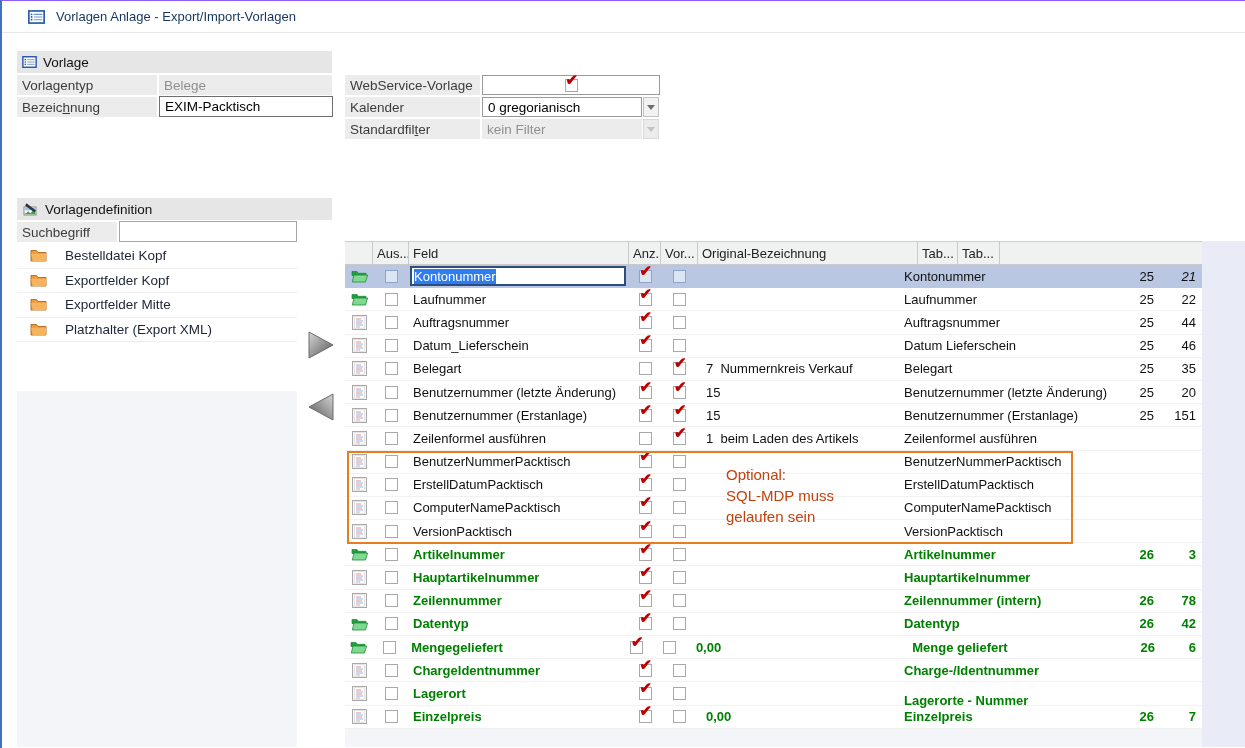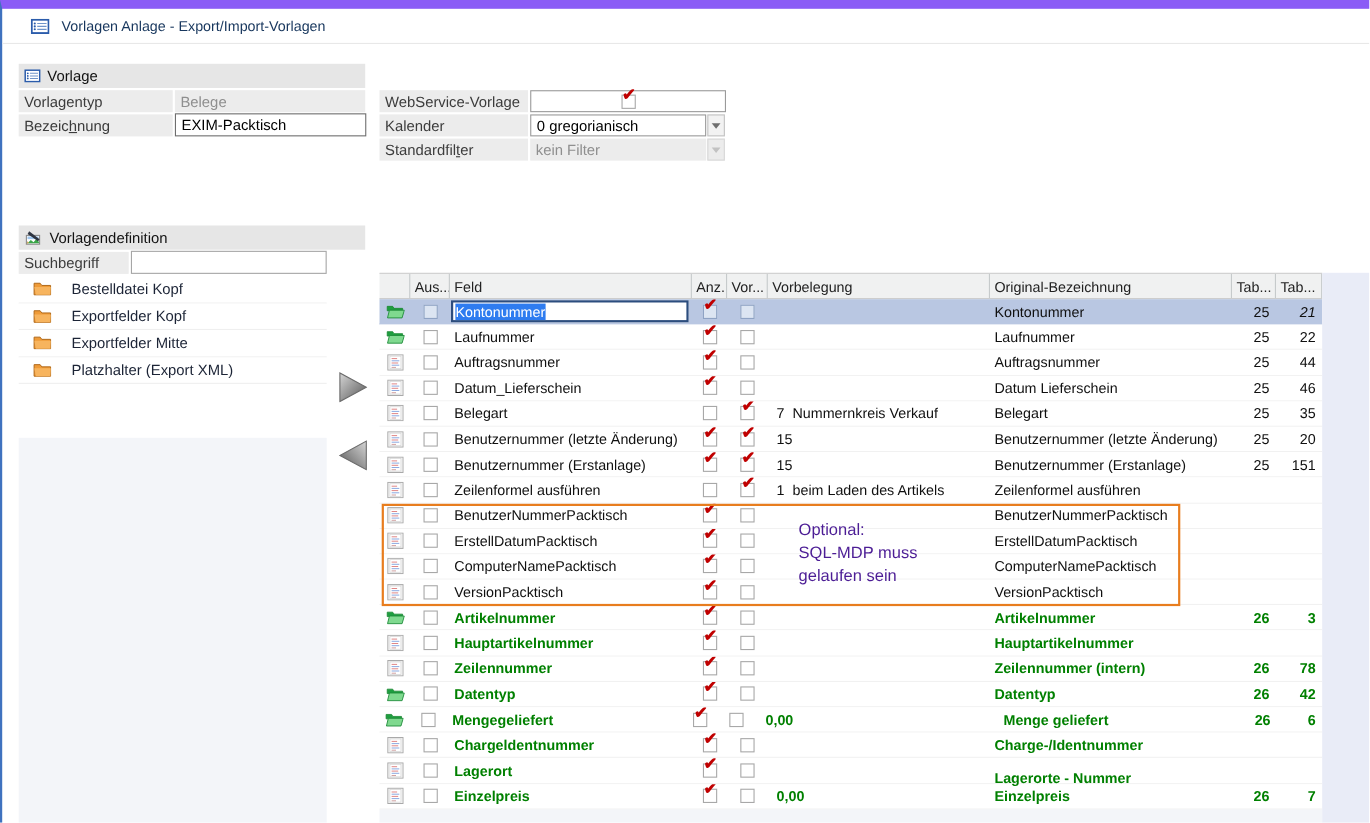--- a/index.html
+++ b/index.html
@@ -1,18 +1,18 @@
 <!DOCTYPE html>
 <html><head>
 <meta charset="utf-8">
 <style>
   html,body{margin:0;padding:0;background:#fff;}
   body{font-family:"Liberation Sans",sans-serif;}
   .window{position:relative;width:1245px;height:748px;background:#fff;
-    border-left:2px solid #3f72bf;border-top:8px solid #8b5cf6;box-sizing:border-box;overflow:hidden;}
+    border-left:2px solid #3f72bf;border-top:1px solid #8b5cf6;box-sizing:border-box;overflow:hidden;}
   .abs{position:absolute;}
   .icon{display:inline-flex;align-items:center;justify-content:center;}
 
   
   .titlebar{left:0;top:0;width:100%;height:32px;display:flex;align-items:center;gap:11px;padding-left:26px;box-sizing:border-box;border-bottom:1px solid #e8e8e8;}
   .title-text{font-size:13px;color:#17365d;}
 
   
   .sec-header{height:22px;background:#e6e6e6;display:flex;align-items:center;gap:6px;padding:0 5px;box-sizing:border-box;font-size:13.5px;color:#111;}
   .sec-header .spacer{flex:1;}
@@ -59,21 +59,21 @@
 
   .cb{position:relative;width:13px;height:13px;border:1px solid #a8a8a8;background:#fff;box-sizing:border-box;}
   .trow.selected .cb{background:#dce5f2;border-color:#8fa3c4;}
   .cb .mark{position:absolute;left:0px;top:-8px;font-size:15px;line-height:15px;color:#c00000;font-weight:bold;}
 
   .editbox{width:216px;height:20px;margin-left:1px;border:2px solid #2c4d7e;background:#fff;display:flex;align-items:center;padding-left:2px;box-sizing:border-box;}
   .editbox .sel{background:#2e7cf0;color:#fff;font-size:13px;line-height:15px;}
 
   
   .ann-box{border:2px solid #e87d1e;box-sizing:border-box;pointer-events:none;}
-  .ann-text{color:#4c1d95;font-size:15px;line-height:21px;pointer-events:none;}
+  .ann-text{color:#c2410c;font-size:15px;line-height:21px;pointer-events:none;}
 
   .arrow-btn{width:26px;height:28px;cursor:pointer;}
 </style>
 </head>
 <body>
 
 <div class="window">
 
   <div class="abs titlebar">
     <span class="icon">
@@ -204,21 +204,20 @@
       </svg>
   </div>
 
   <div class="abs grid">
     <div class="ghead" id="grid-head">
         <div class="hcell" style="width: 28px;"></div>
         <div class="hcell" style="width: 36px;">Aus...</div>
         <div class="hcell" style="width: 220px;">Feld</div>
         <div class="hcell" style="width: 32px;">Anz...</div>
         <div class="hcell" style="width: 37px;">Vor...</div>
-        <div class="hcell" style="width: 202px;">Vorbelegung</div>
         <div class="hcell" style="width: 220px;">Original-Bezeichnung</div>
         <div class="hcell" style="width: 40px;">Tab...</div>
         <div class="hcell" style="width: 42px;">Tab...</div>
       </div>
     <div id="grid-body">
         <div class="trow selected">
           <div class="tcell c-icon" style="width: 28px;"><svg width="17" height="14" viewBox="0 0 17 14">
               <path d="M1 2.5h5l1.2 1.8H15v2.2H1z" fill="#1e9e40" stroke="#17862f" stroke-width="0.7"></path>
               <path d="M1.3 13L3 6h13.6l-2.1 7z" fill="#7fd98f" stroke="#1c8a38" stroke-width="0.8"></path>
             </svg></div>

